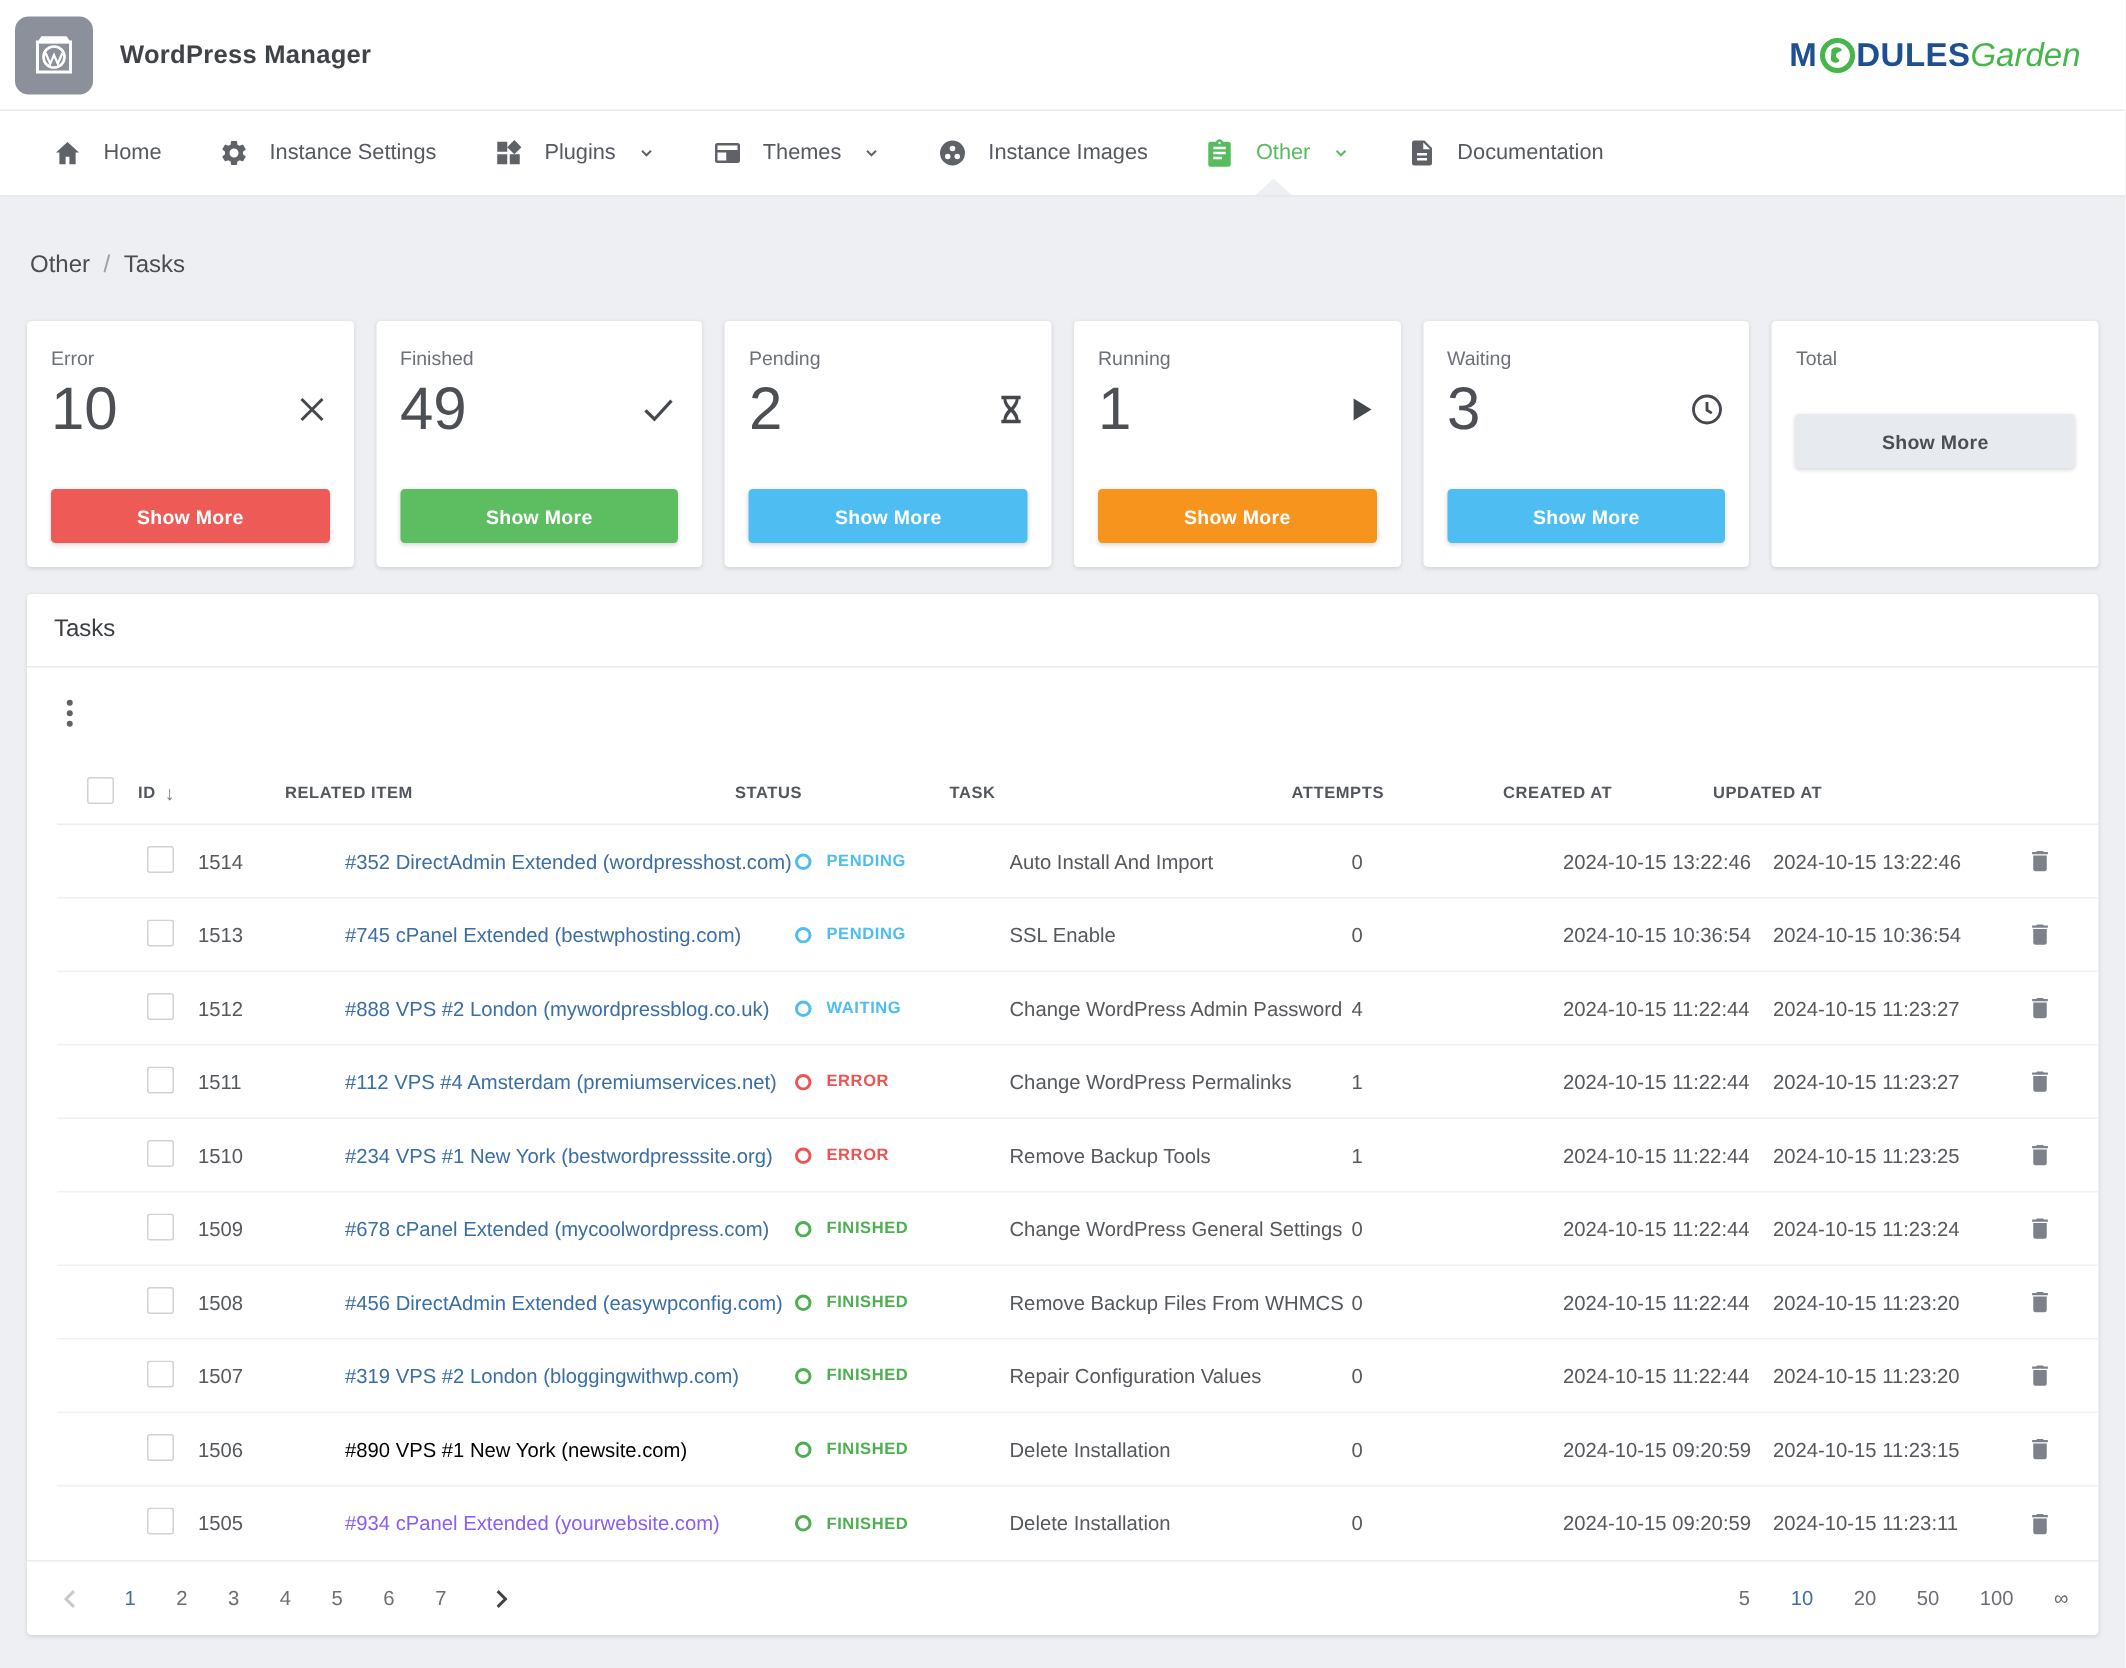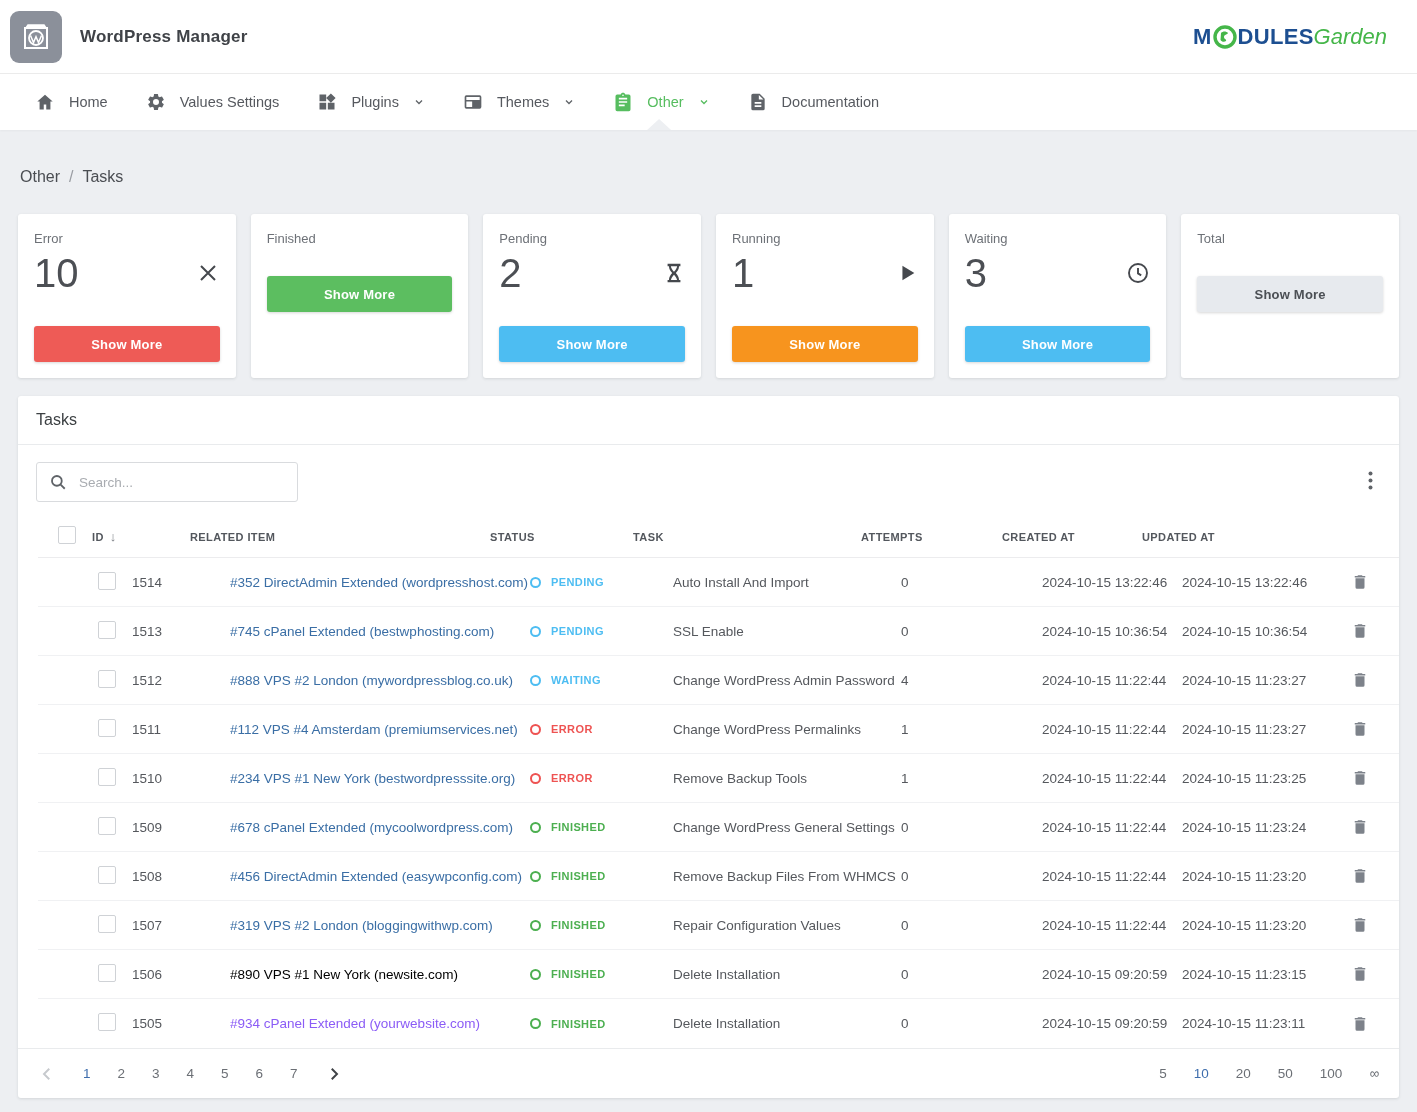--- a/index.html
+++ b/index.html
@@ -131,39 +131,45 @@
   <div class="nav-item">
     <svg width="20" height="20" viewBox="0 0 24 24" fill="#5f6368">
         <path d="M12 3.2 2.8 11.5h2.7V21h5v-6h3v6h5v-9.5h2.7z"></path>
       </svg>
     <span class="nav-label">Home</span>
   </div>
   <div class="nav-item">
     <svg width="20" height="20" viewBox="0 0 24 24" fill="#5f6368">
         <path d="M19.14 12.94c.04-.3.06-.61.06-.94s-.02-.64-.07-.94l2.03-1.58a.49.49 0 0 0 .12-.61l-1.92-3.32a.49.49 0 0 0-.59-.22l-2.39.96c-.5-.38-1.03-.7-1.62-.94l-.36-2.54a.48.48 0 0 0-.48-.41h-3.84c-.24 0-.43.17-.47.41l-.36 2.54c-.59.24-1.13.57-1.62.94l-2.39-.96a.49.49 0 0 0-.59.22L2.74 8.87c-.12.21-.08.47.12.61l2.03 1.58c-.05.3-.09.63-.09.94s.02.64.07.94l-2.03 1.58a.49.49 0 0 0-.12.61l1.92 3.32c.12.22.37.29.59.22l2.39-.96c.5.38 1.03.7 1.62.94l.36 2.54c.05.24.24.41.48.41h3.84c.24 0 .44-.17.47-.41l.36-2.54c.59-.24 1.13-.56 1.62-.94l2.39.96c.22.08.47 0 .59-.22l1.92-3.32a.49.49 0 0 0-.12-.61l-2.01-1.58zM12 15.6A3.6 3.6 0 1 1 12 8.4a3.6 3.6 0 0 1 0 7.2z"></path>
       </svg>
-    <span class="nav-label">Values Settings</span>
+    <span class="nav-label">Instance Settings</span>
   </div>
   <div class="nav-item">
     <svg width="20" height="20" viewBox="0 0 24 24" fill="#5f6368">
         <path d="M13 13v8h8v-8h-8zM3 21h8v-8H3v8zM3 3v8h8V3H3zm13.66-1.31L11 7.34 16.66 13l5.66-5.66-5.66-5.65z"></path>
       </svg>
     <span class="nav-label">Plugins</span>
     <svg class="chev" viewBox="0 0 24 24" fill="none" stroke="#5f6368" stroke-width="2.6">
         <path d="M6 9l6 6 6-6"></path>
       </svg>
   </div>
   <div class="nav-item">
     <svg width="20" height="20" viewBox="0 0 24 24" fill="#5f6368">
         <path d="M20 4H4a2 2 0 0 0-2 2v12a2 2 0 0 0 2 2h16a2 2 0 0 0 2-2V6a2 2 0 0 0-2-2zm0 14H4v-6.5h7V18zm0-8.5H4V6h16v3.5z"></path>
       </svg>
     <span class="nav-label">Themes</span>
     <svg class="chev" viewBox="0 0 24 24" fill="none" stroke="#5f6368" stroke-width="2.6">
         <path d="M6 9l6 6 6-6"></path>
       </svg>
+  </div>
+  <div class="nav-item">
+    <svg width="20" height="20" viewBox="0 0 24 24" fill="#5f6368">
+        <path d="M12 2A10 10 0 1 0 12 22 10 10 0 0 0 12 2zm0 4.2a2.2 2.2 0 1 1 0 4.4 2.2 2.2 0 0 1 0-4.4zM8.2 17a2.2 2.2 0 1 1 0-4.4 2.2 2.2 0 0 1 0 4.4zm7.6 0a2.2 2.2 0 1 1 0-4.4 2.2 2.2 0 0 1 0 4.4z"></path>
+      </svg>
+    <span class="nav-label">Instance Images</span>
   </div>
   <div class="nav-item active">
     <svg width="20" height="20" viewBox="0 0 24 24" fill="#56BD5F">
         <path d="M19 3h-4.18C14.4 1.84 13.3 1 12 1c-1.3 0-2.4.84-2.82 2H5a2 2 0 0 0-2 2v16a2 2 0 0 0 2 2h14a2 2 0 0 0 2-2V5a2 2 0 0 0-2-2zm-7 0a1 1 0 1 1 0 2 1 1 0 0 1 0-2zm2 14H7v-2h7v2zm3-4H7v-2h10v2zm0-4H7V7h10v2z"></path>
       </svg>
     <span class="nav-label">Other</span>
     <svg class="chev" viewBox="0 0 24 24" fill="none" stroke="#56BD5F" stroke-width="2.6">
         <path d="M6 9l6 6 6-6"></path>
       </svg>
     <span class="notch"></span>
@@ -190,20 +196,26 @@
       <div class="card-row">
         <span class="card-value">10</span>
         <svg class="card-ico" width="24" height="24" viewBox="0 0 24 24" fill="none" stroke="#45484d" stroke-width="2">
             <path d="M5 5l14 14M19 5L5 19"></path>
           </svg>
       </div>
       <button class="card-btn" style="background: rgb(238, 91, 86); color: rgb(255, 255, 255);">Show More</button>
     </div>
     <div class="card">
       <div class="card-label">Finished</div>
+      <div class="card-row">
+        <span class="card-value">49</span>
+        <svg class="card-ico" width="26" height="26" viewBox="0 0 24 24" fill="none" stroke="#45484d" stroke-width="2">
+            <path d="M4 12.5l5.5 5.5L20 6.5"></path>
+          </svg>
+      </div>
       <button class="card-btn" style="background: rgb(92, 190, 96); color: rgb(255, 255, 255);">Show More</button>
     </div>
     <div class="card">
       <div class="card-label">Pending</div>
       <div class="card-row">
         <span class="card-value">2</span>
         <svg class="card-ico" width="22" height="22" viewBox="0 0 24 24" fill="#45484d">
             <path d="M5 2h14v2.5h-1.5c0 3-1.6 5.3-3.5 7.5 1.9 2.2 3.5 4.5 3.5 7.5H19V22H5v-2.5h1.5c0-3 1.6-5.3 3.5-7.5-1.9-2.2-3.5-4.5-3.5-7.5H5V2zm3.6 2.5c.3 2.2 1.6 4 3.4 6 1.8-2 3.1-3.8 3.4-6H8.6zM12 13.9c-1.6 1.8-2.9 3.4-3.3 5.6h6.6c-.4-2.2-1.7-3.8-3.3-5.6z"></path>
           </svg>
       </div>
@@ -233,27 +245,20 @@
     <div class="card">
       <div class="card-label">Total</div>
       <button class="card-btn" style="background: rgb(231, 234, 238); color: rgb(75, 79, 84);">Show More</button>
     </div>
   </div>
 
   <div class="panel">
     <div class="panel-title">Tasks</div>
 
     <div class="toolbar">
-      <div class="searchbox">
-        <svg class="search-ic" width="18" height="18" viewBox="0 0 24 24" fill="none" stroke="#5f6368" stroke-width="2.4">
-            <circle cx="10.5" cy="10.5" r="6.5"></circle>
-            <path d="M15.5 15.5L21 21"></path>
-          </svg>
-        <input type="text" placeholder="Search..." style="">
-      </div>
       <div class="kebab">
         <svg width="5" height="19" viewBox="0 0 5 19" fill="#5f6368">
             <circle cx="2.5" cy="2.5" r="2"></circle>
             <circle cx="2.5" cy="9.5" r="2"></circle>
             <circle cx="2.5" cy="16.5" r="2"></circle>
           </svg>
       </div>
     </div>
 
     <div class="tgrid thead">

